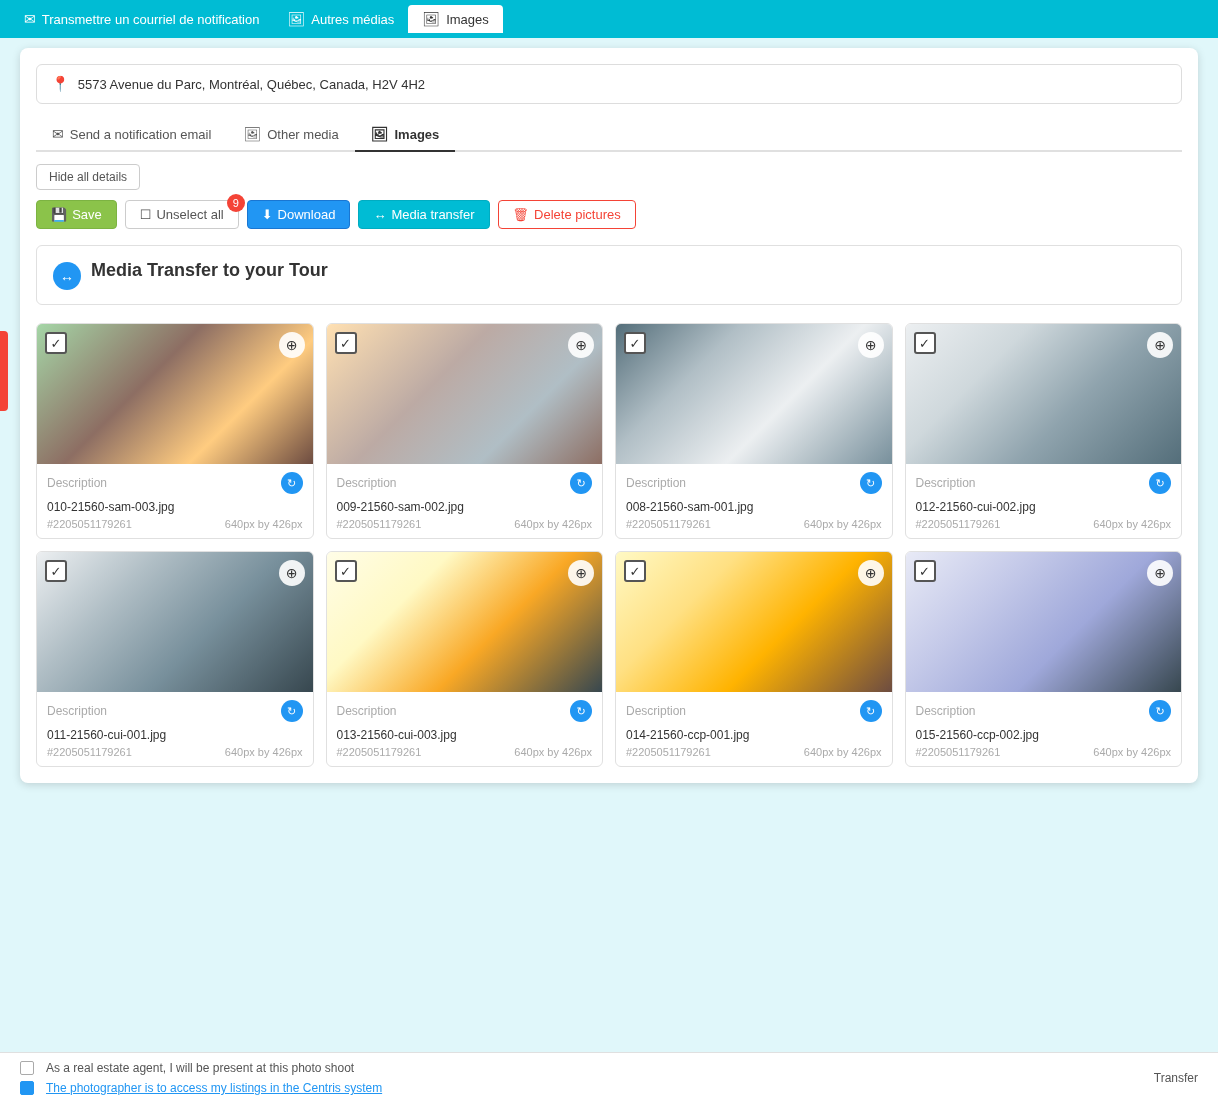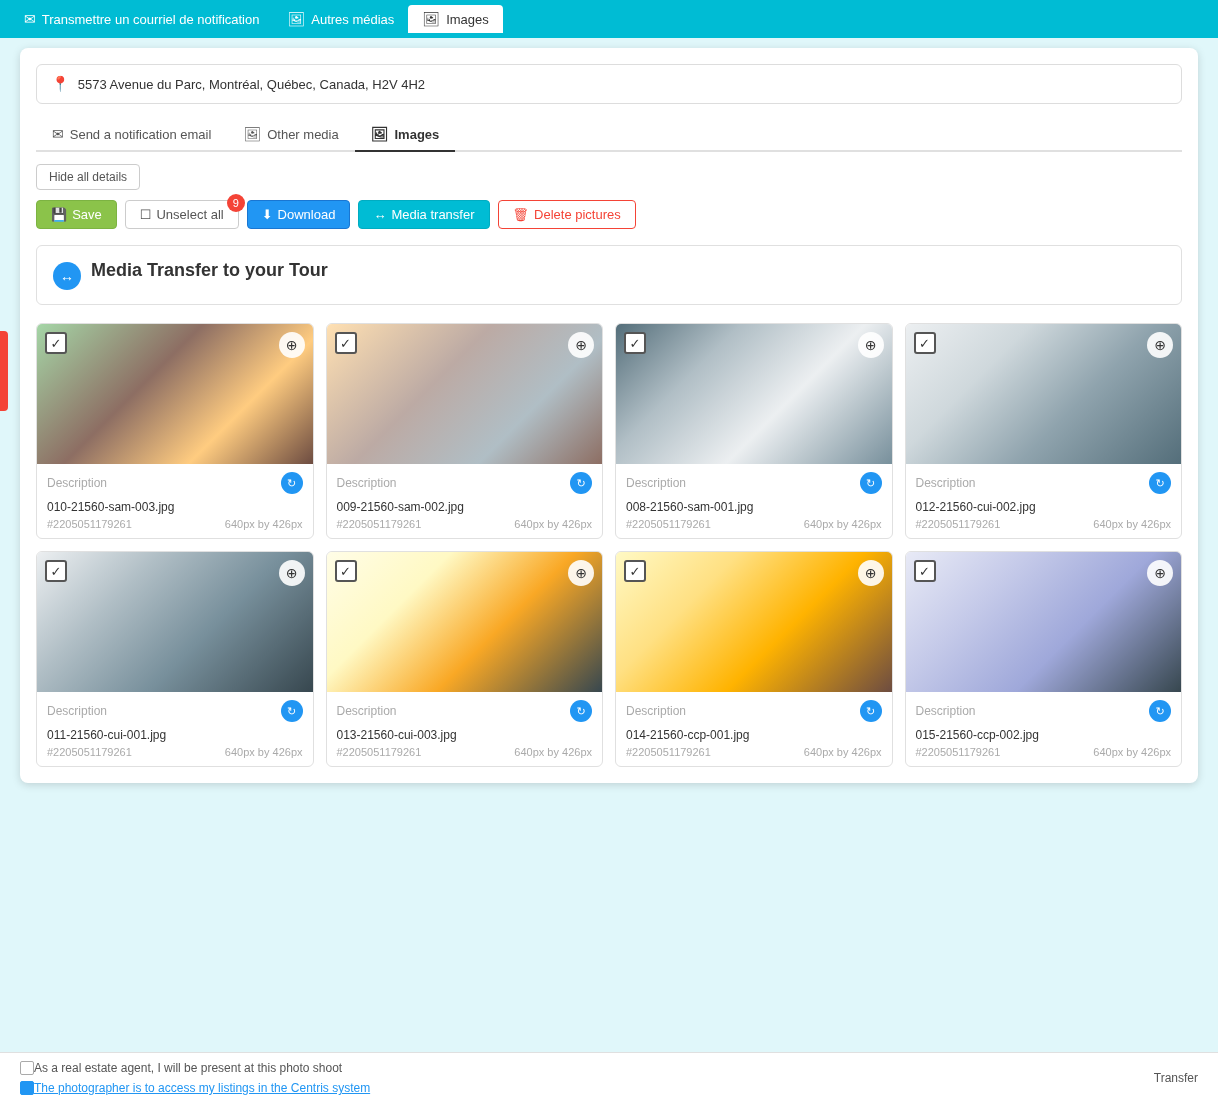--- a/index.html
+++ b/index.html
@@ -341,21 +341,21 @@
       right: 0;
       display: flex;
       align-items: center;
       justify-content: space-between;
       font-size: 12px;
       color: #555;
     }
     .bottom-checkbox-item {
       display: flex;
       align-items: center;
-      gap: 0;
+      gap: 12px;
       text-align: right;
     }
     .bottom-cb {
       width: 14px;
       height: 14px;
       border: 1px solid #aaa;
       border-radius: 2px;
       display: inline-block;
     }
     .bottom-cb.checked {

